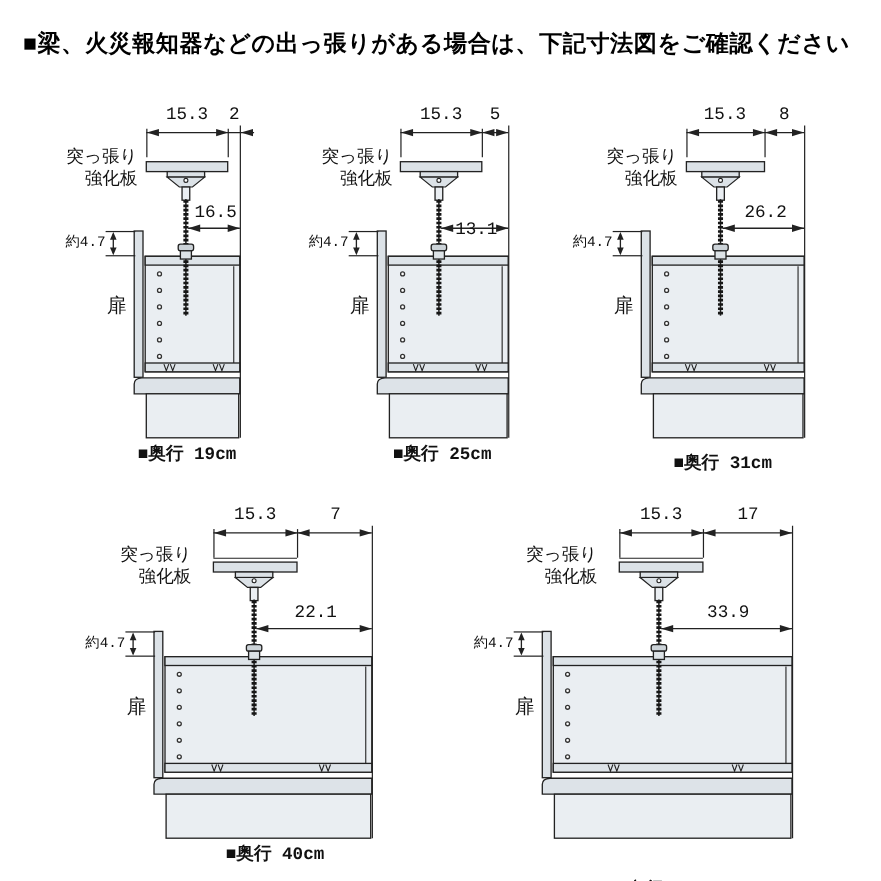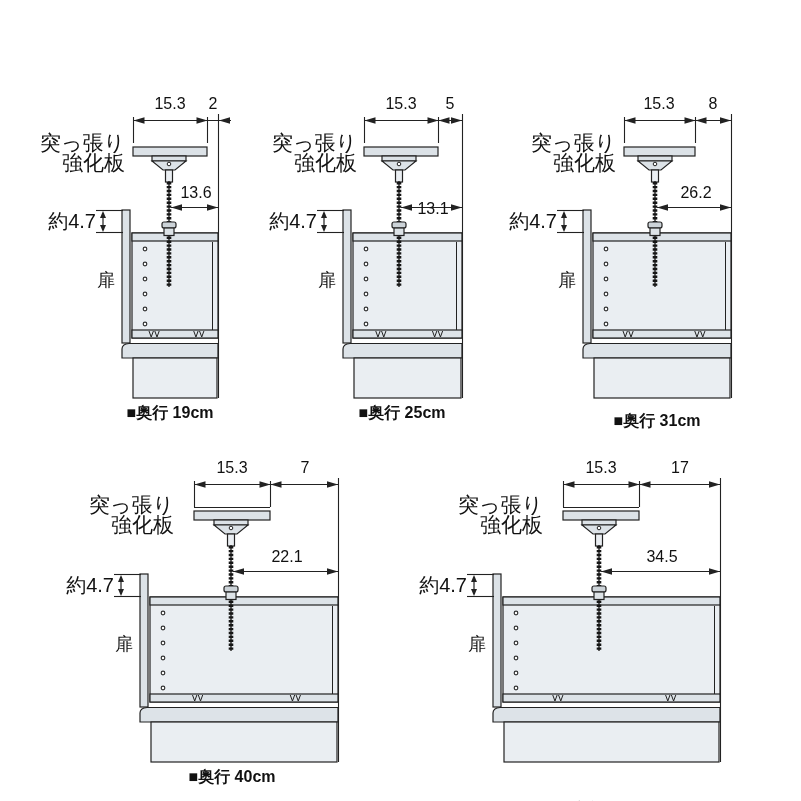--- a/index.html
+++ b/index.html
@@ -1,32 +1,33 @@
 <!DOCTYPE html>
 <html><head>
 <meta charset="utf-8">
 <style>
   html,body{margin:0;padding:0;background:#ffffff;}
   .stage{position:relative;width:801px;height:801px;background:#ffffff;overflow:hidden;
          font-family:"Liberation Sans","DejaVu Sans",sans-serif;color:#111;}
   .hdr{position:absolute;left:21px;top:25px;font-size:21px;font-weight:bold;color:#000;
        letter-spacing:0.5px;white-space:nowrap;}
   svg.art{position:absolute;left:0;top:0;}
-  .t{position:absolute;white-space:nowrap;}
+  .t{position:absolute;white-space:nowrap;font-family:Liberation Mono, monospace;}
   .dim{font-size:16px;line-height:18px;transform:translateX(-50%);}
-  .plate-lbl{font-size:21px;line-height:20px;text-align:right;}
-  .approx{font-size:20px;line-height:18px;}
+  .plate-lbl{font-size:16px;line-height:20px;text-align:right;}
+  .approx{font-size:13px;line-height:18px;}
   .door{font-size:18px;line-height:20px;transform:translateX(-50%);}
   .depth{font-size:16px;line-height:22px;font-weight:bold;transform:translateX(-50%);}
 </style>
 </head>
 <body>
 
 <div class="stage">
 
+  <div class="hdr">■梁、火災報知器などの出っ張りがある場合は、下記寸法図をご確認ください</div>
 
   <svg class="art" width="801" height="801" viewBox="0 0 801 801">
       <g>
         <rect x="122" y="210" width="8" height="133" fill="#dce2e7" stroke="#222" stroke-width="1.2" rx="0"></rect>
         <rect x="132" y="233" width="86" height="105" fill="#eaeef2" stroke="#222" stroke-width="1.2" rx="0"></rect>
         <rect x="132" y="233" width="86" height="8" fill="#dde3e8" stroke="#222" stroke-width="1.2" rx="0"></rect>
         <rect x="132" y="330" width="86" height="8" fill="#dde3e8" stroke="#222" stroke-width="1.2" rx="0"></rect>
         <line x1="212.5" y1="242" x2="212.5" y2="330" stroke="#222" stroke-width="1"></line>
         <circle cx="145" cy="249" r="1.8" fill="#fff" stroke="#333" stroke-width="1.2"></circle>
         <circle cx="145" cy="264" r="1.8" fill="#fff" stroke="#333" stroke-width="1.2"></circle>
@@ -230,21 +231,21 @@
         <line x1="467" y1="574.5" x2="494" y2="574.5" stroke="#222" stroke-width="1.1"></line>
         <line x1="467" y1="596.5" x2="494" y2="596.5" stroke="#222" stroke-width="1.1"></line>
         <line x1="474" y1="577" x2="474" y2="594" stroke="#222" stroke-width="1.2"></line>
         <polygon points="474,575 471,582 477,582" fill="#222"></polygon>
         <polygon points="474,596 471,589 477,589" fill="#222"></polygon>
       </g>
     </svg>
 
   <div class="t dim" style="left:170px;top:95px">15.3</div>
   <div class="t dim" style="left:213px;top:95px">2</div>
-  <div class="t dim" style="left:196px;top:184px">13.6</div>
+  <div class="t dim" style="left:196px;top:184px">16.5</div>
   <div class="t plate-lbl" style="right:676px;top:133px">
     <div>突っ張り</div>
     <div>強化板</div>
   </div>
   <div class="t approx" style="right:705px;top:212px">約4.7</div>
   <div class="t door" style="left:106px;top:270px">扉</div>
   <div class="t depth" style="left:170px;top:402px">■奥行 19cm</div>
 
   <div class="t dim" style="left:401px;top:95px">15.3</div>
   <div class="t dim" style="left:450px;top:95px">5</div>
@@ -270,25 +271,25 @@
 
   <div class="t dim" style="left:232px;top:459px">15.3</div>
   <div class="t dim" style="left:305px;top:459px">7</div>
   <div class="t dim" style="left:287px;top:548px">22.1</div>
   <div class="t plate-lbl" style="right:627px;top:495px">
     <div>突っ張り</div>
     <div>強化板</div>
   </div>
   <div class="t approx" style="right:687px;top:576px">約4.7</div>
   <div class="t door" style="left:124px;top:634px">扉</div>
-  <div class="t depth" style="left:232px;top:766px">■奥行 40cm</div>
+  <div class="t depth" style="left:250px;top:766px">■奥行 40cm</div>
 
   <div class="t dim" style="left:601px;top:459px">15.3</div>
   <div class="t dim" style="left:680px;top:459px">17</div>
-  <div class="t dim" style="left:662px;top:548px">34.5</div>
+  <div class="t dim" style="left:662px;top:548px">33.9</div>
   <div class="t plate-lbl" style="right:258px;top:495px">
     <div>突っ張り</div>
     <div>強化板</div>
   </div>
   <div class="t approx" style="right:334px;top:576px">約4.7</div>
   <div class="t door" style="left:477px;top:634px">扉</div>
   <div class="t depth" style="left:606px;top:798px">■奥行 46cm</div>
 
 </div>
 

